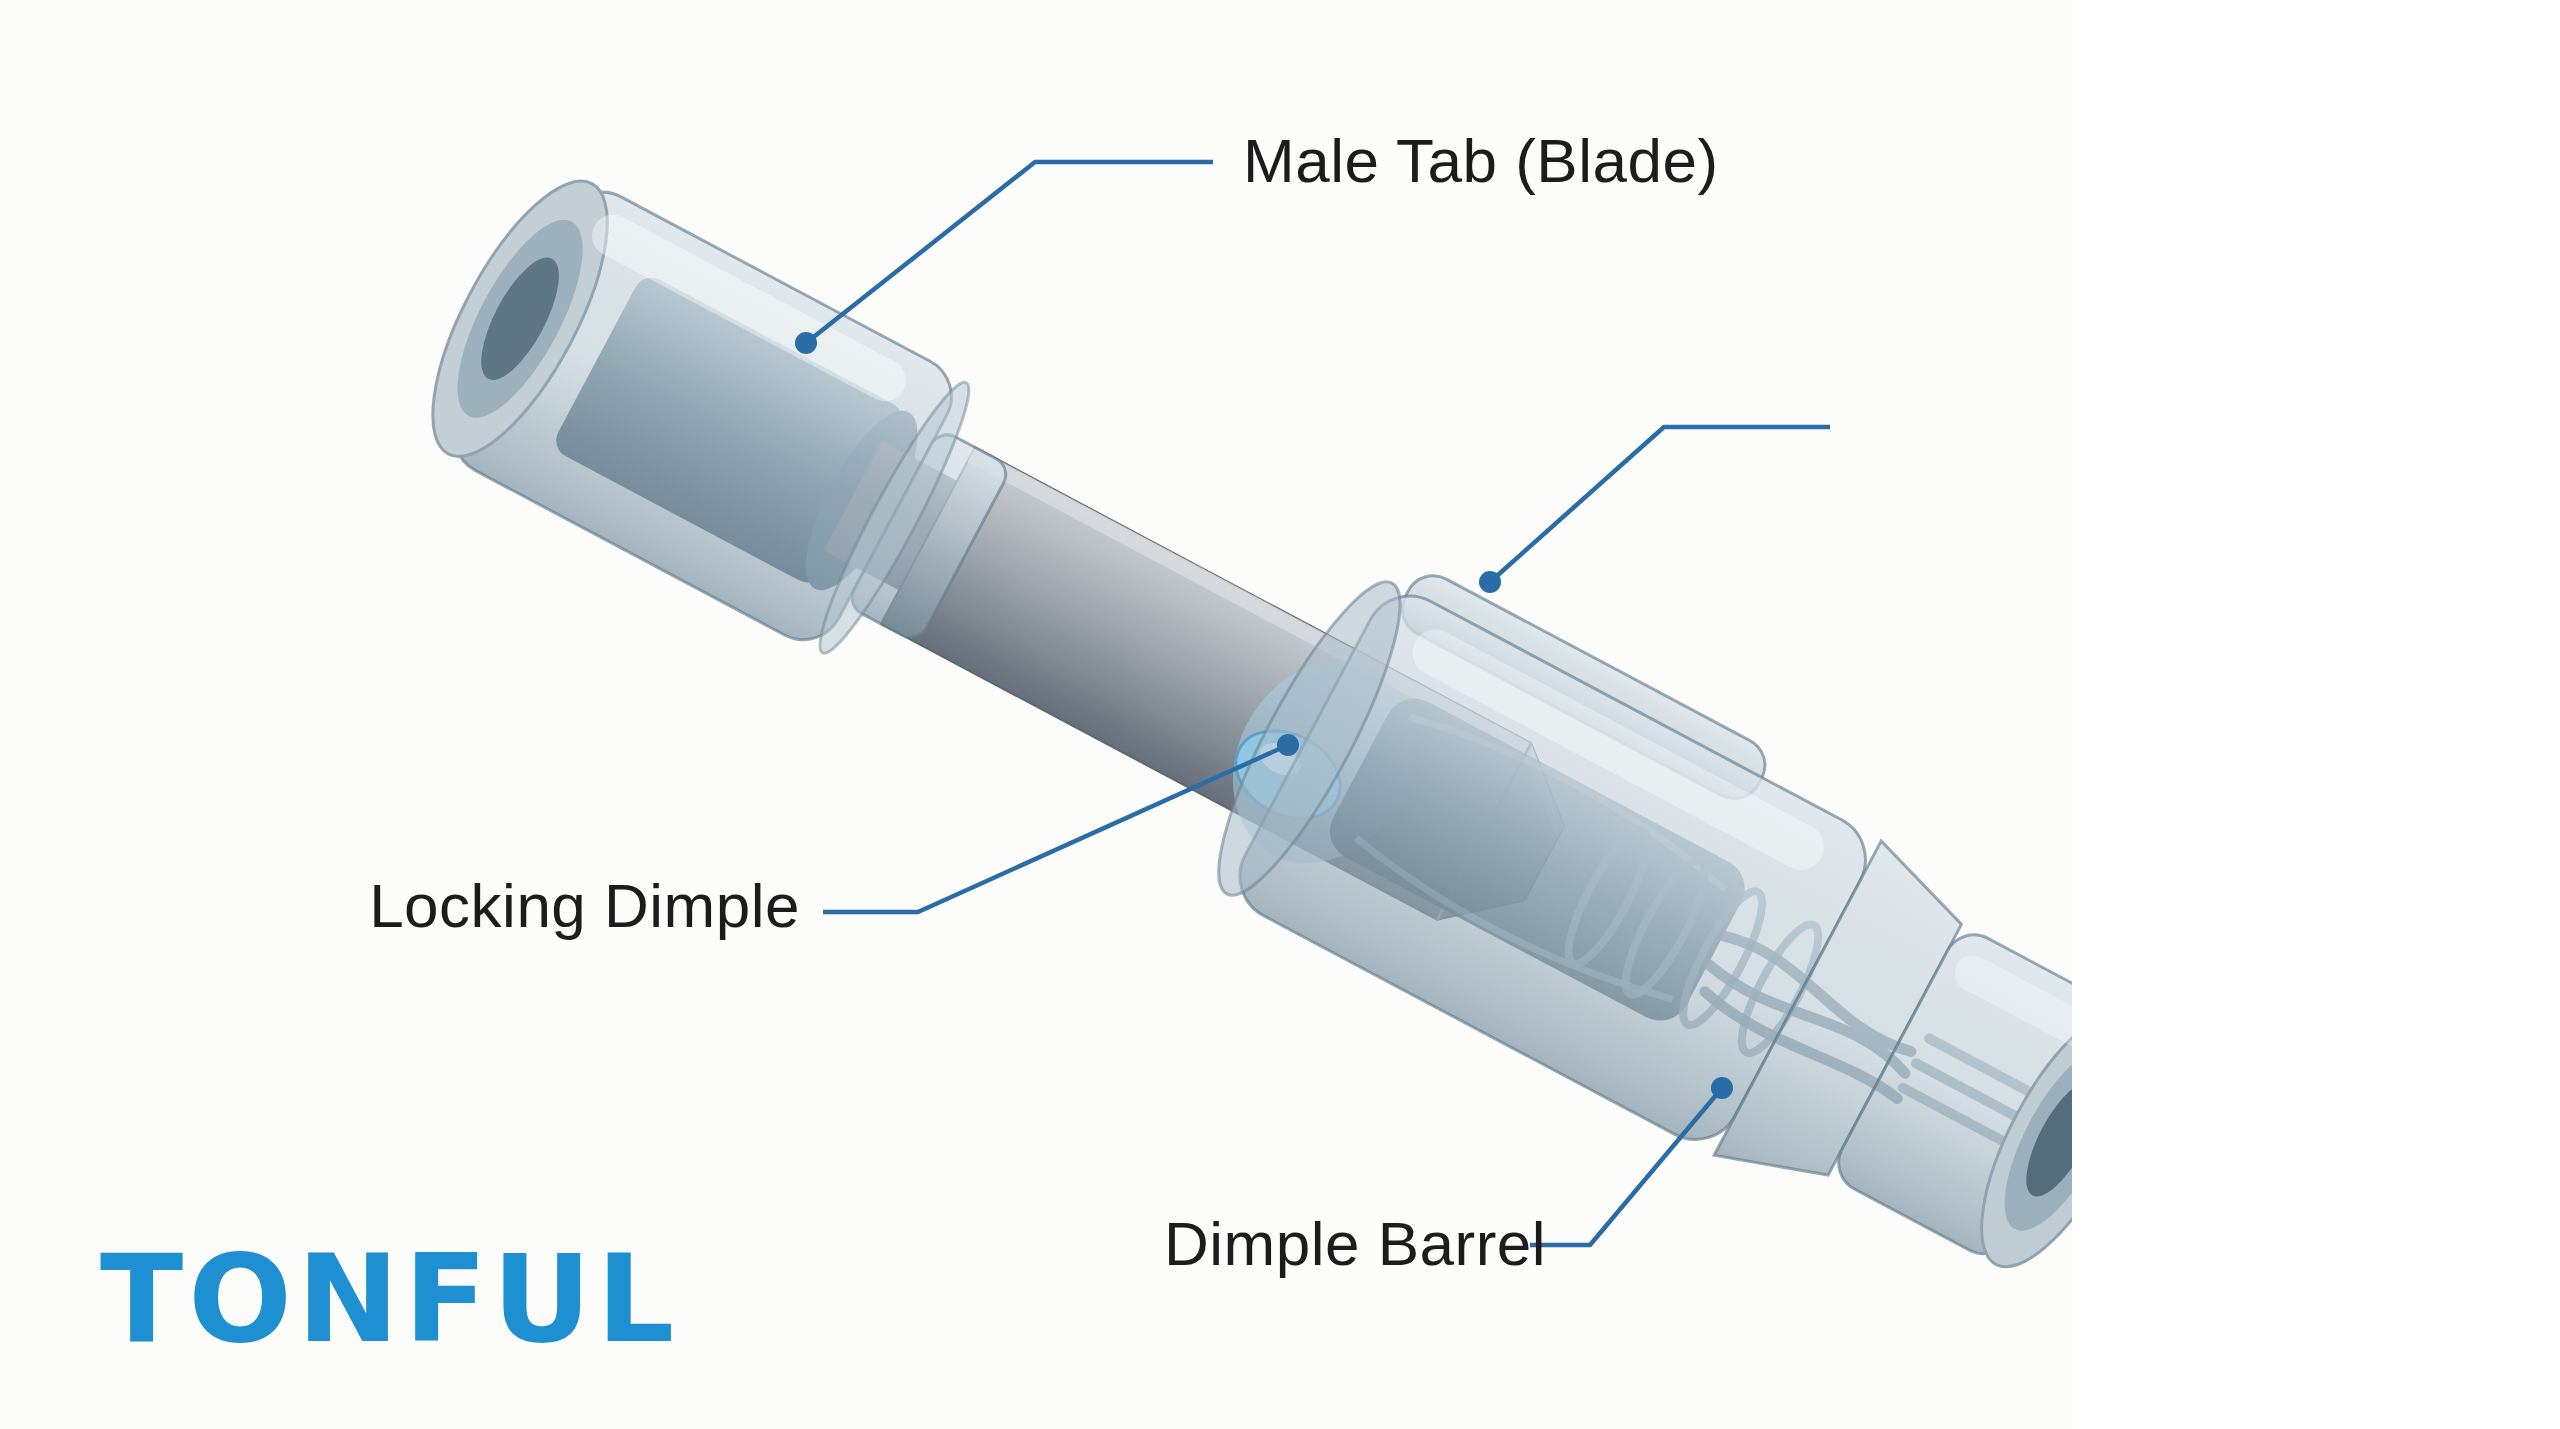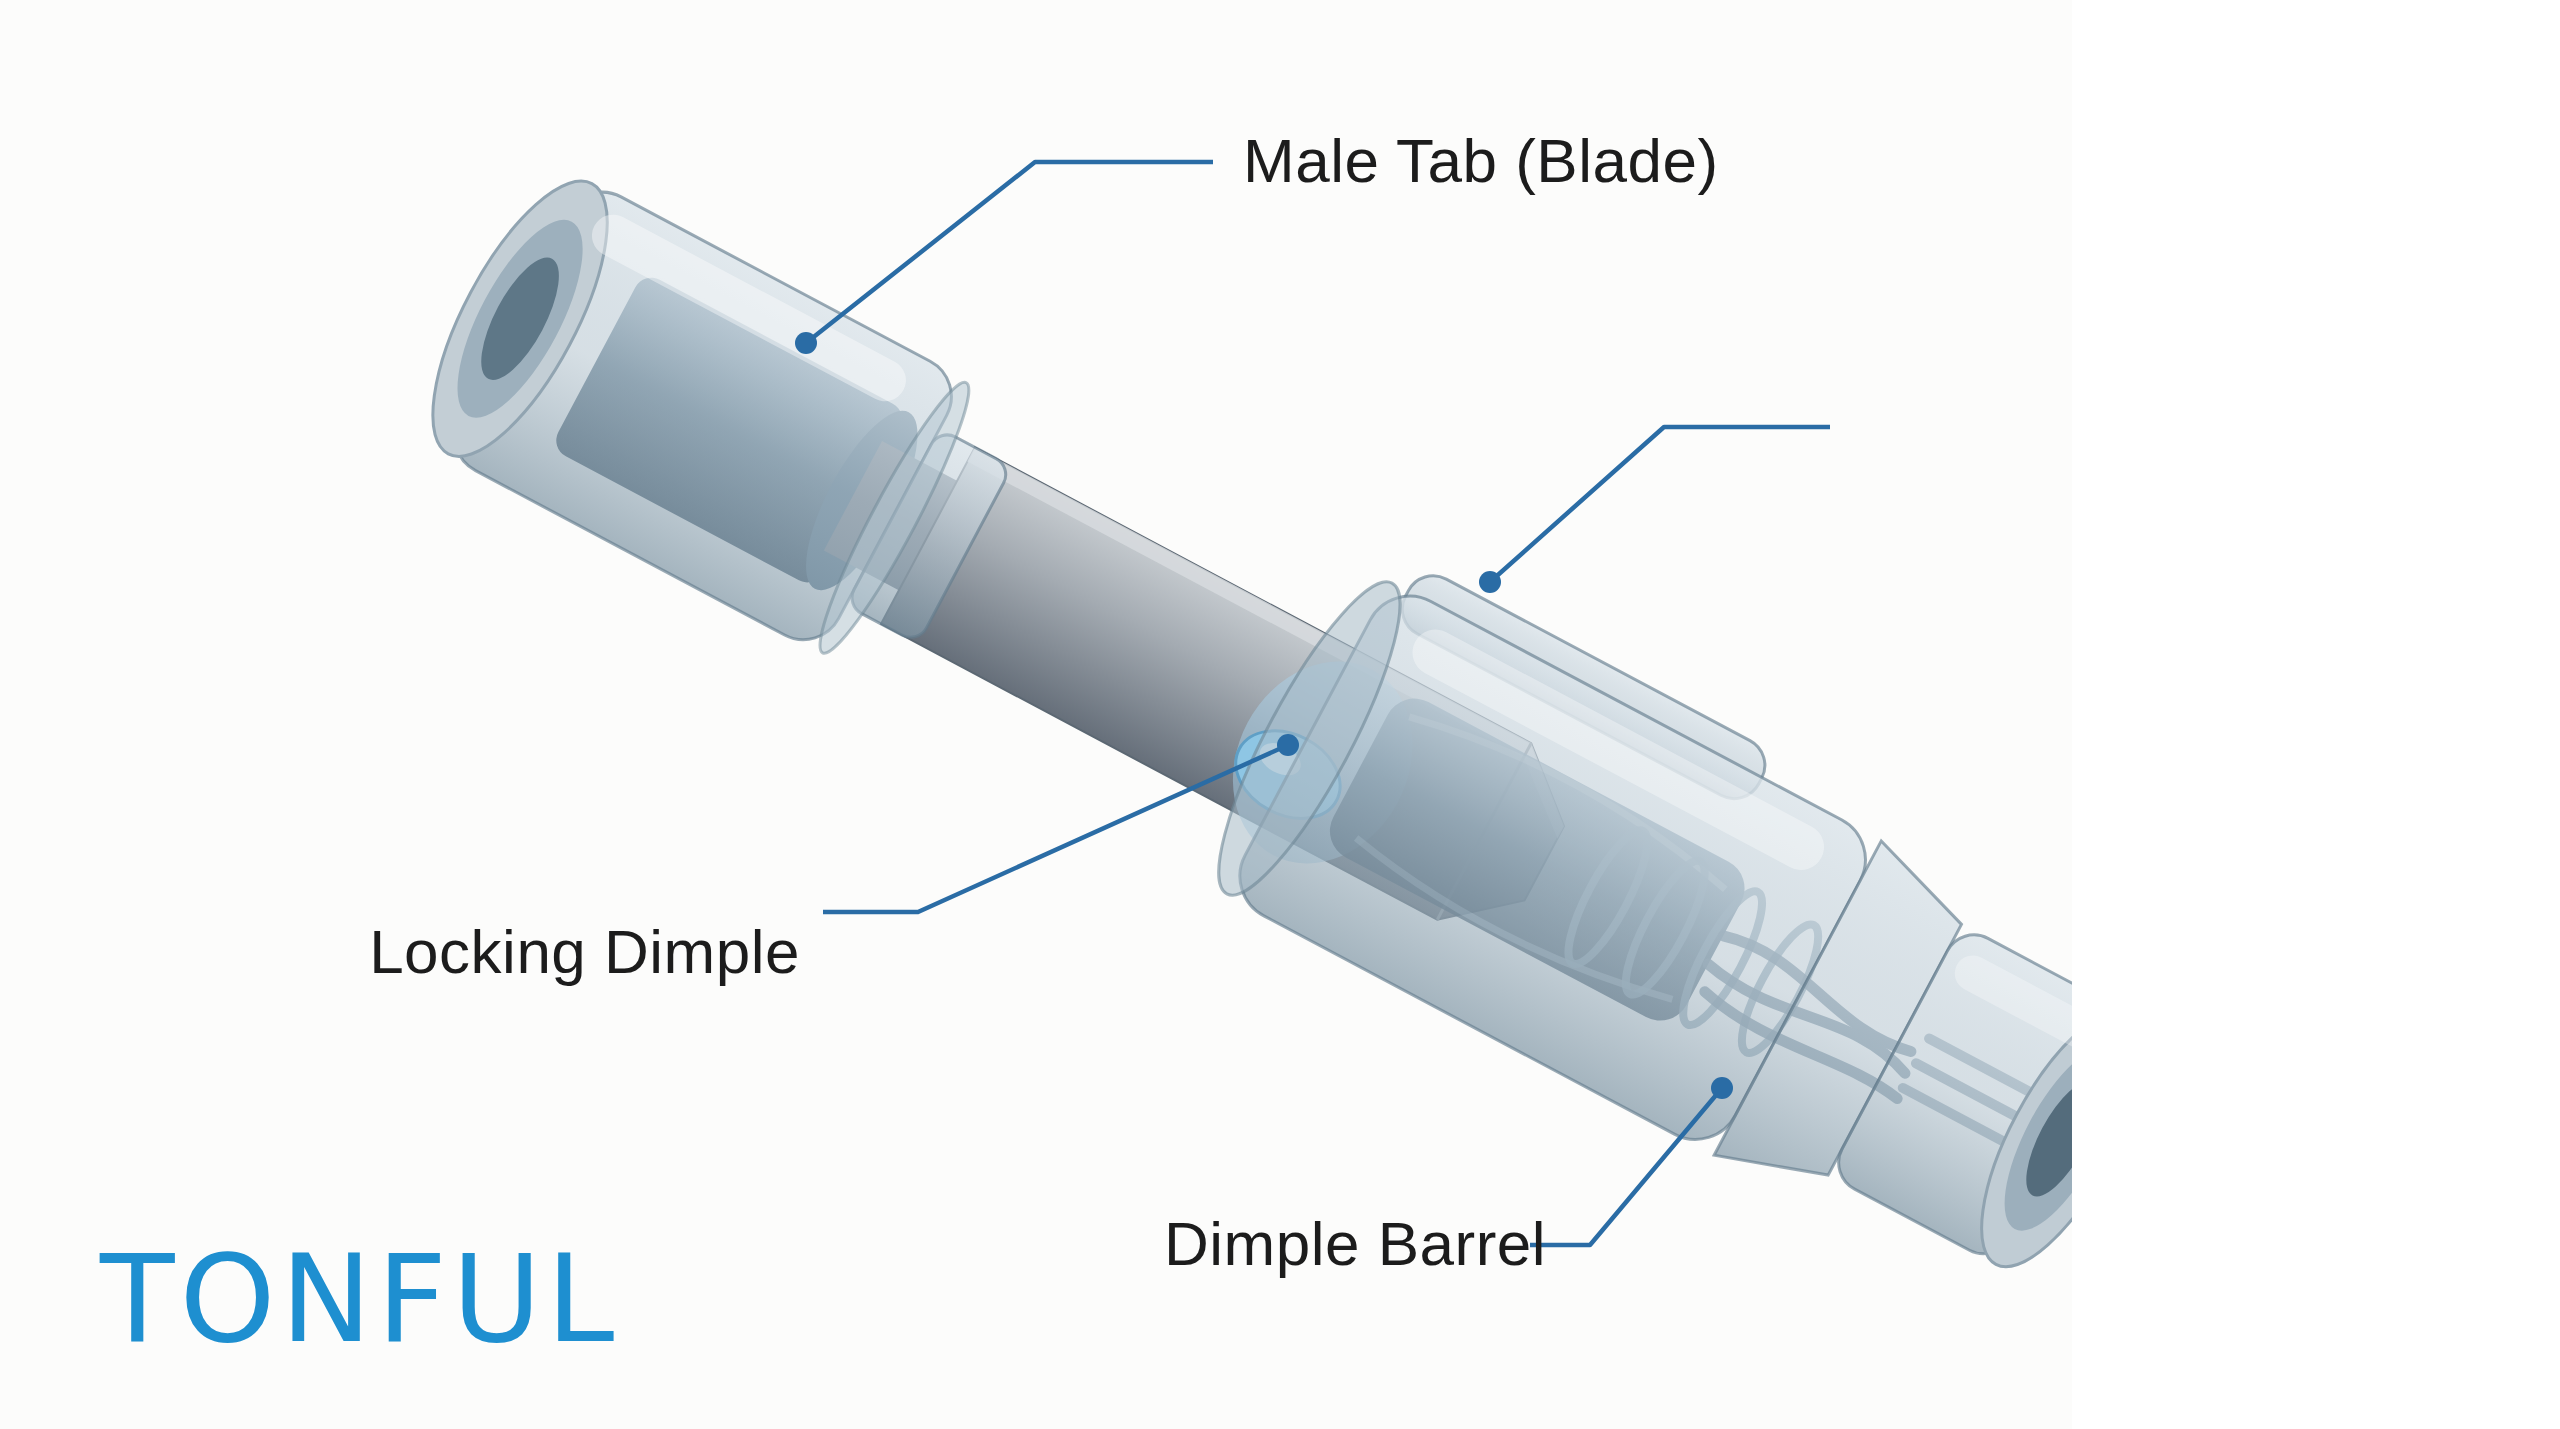--- a/index.html
+++ b/index.html
@@ -26,21 +26,21 @@
     fill:none;
     stroke: var(--leader-color, #2a6ca5);
     stroke-width:4.5;
     stroke-linejoin:round;
   }
   .dot { fill: var(--leader-color, #2a6ca5); }
   .logo {
     position:absolute;
     left:100px; top:1238px;
     font-family:"DejaVu Sans","Liberation Sans",sans-serif;
-    font-weight:400;
+    font-weight:700;
     font-size:122px;
     line-height:122px;
     letter-spacing:5px;
     color: var(--brand-color, #1e8fd0);
   }
   .shell-stroke { stroke:rgba(100,125,142,0.65); stroke-width:3; }
 </style>
 </head>
 <body>
 
@@ -161,20 +161,20 @@
     <g>
       <polyline class="leader" points="1530,1245 1590,1245 1722,1088"></polyline>
       <circle class="dot" cx="1722" cy="1088" r="11"></circle>
     </g>
   </svg>
 
   <div class="label" style="left:1243px; top:122px;">Male Tab (Blade)</div>
 
 
   <div class="label right" style="left:320px; top:867px; width:480px;">
-    <span style="display:block;margin-top:46px;">Locking Dimple</span>
+    <span style="display:block;">Locking Dimple</span>
   </div>
 
   <div class="label" style="left:1164px; top:1205px;">Dimple Barrel</div>
 
   <div class="logo">TONFUL</div>
 
 </div>
 
 </body></html>

